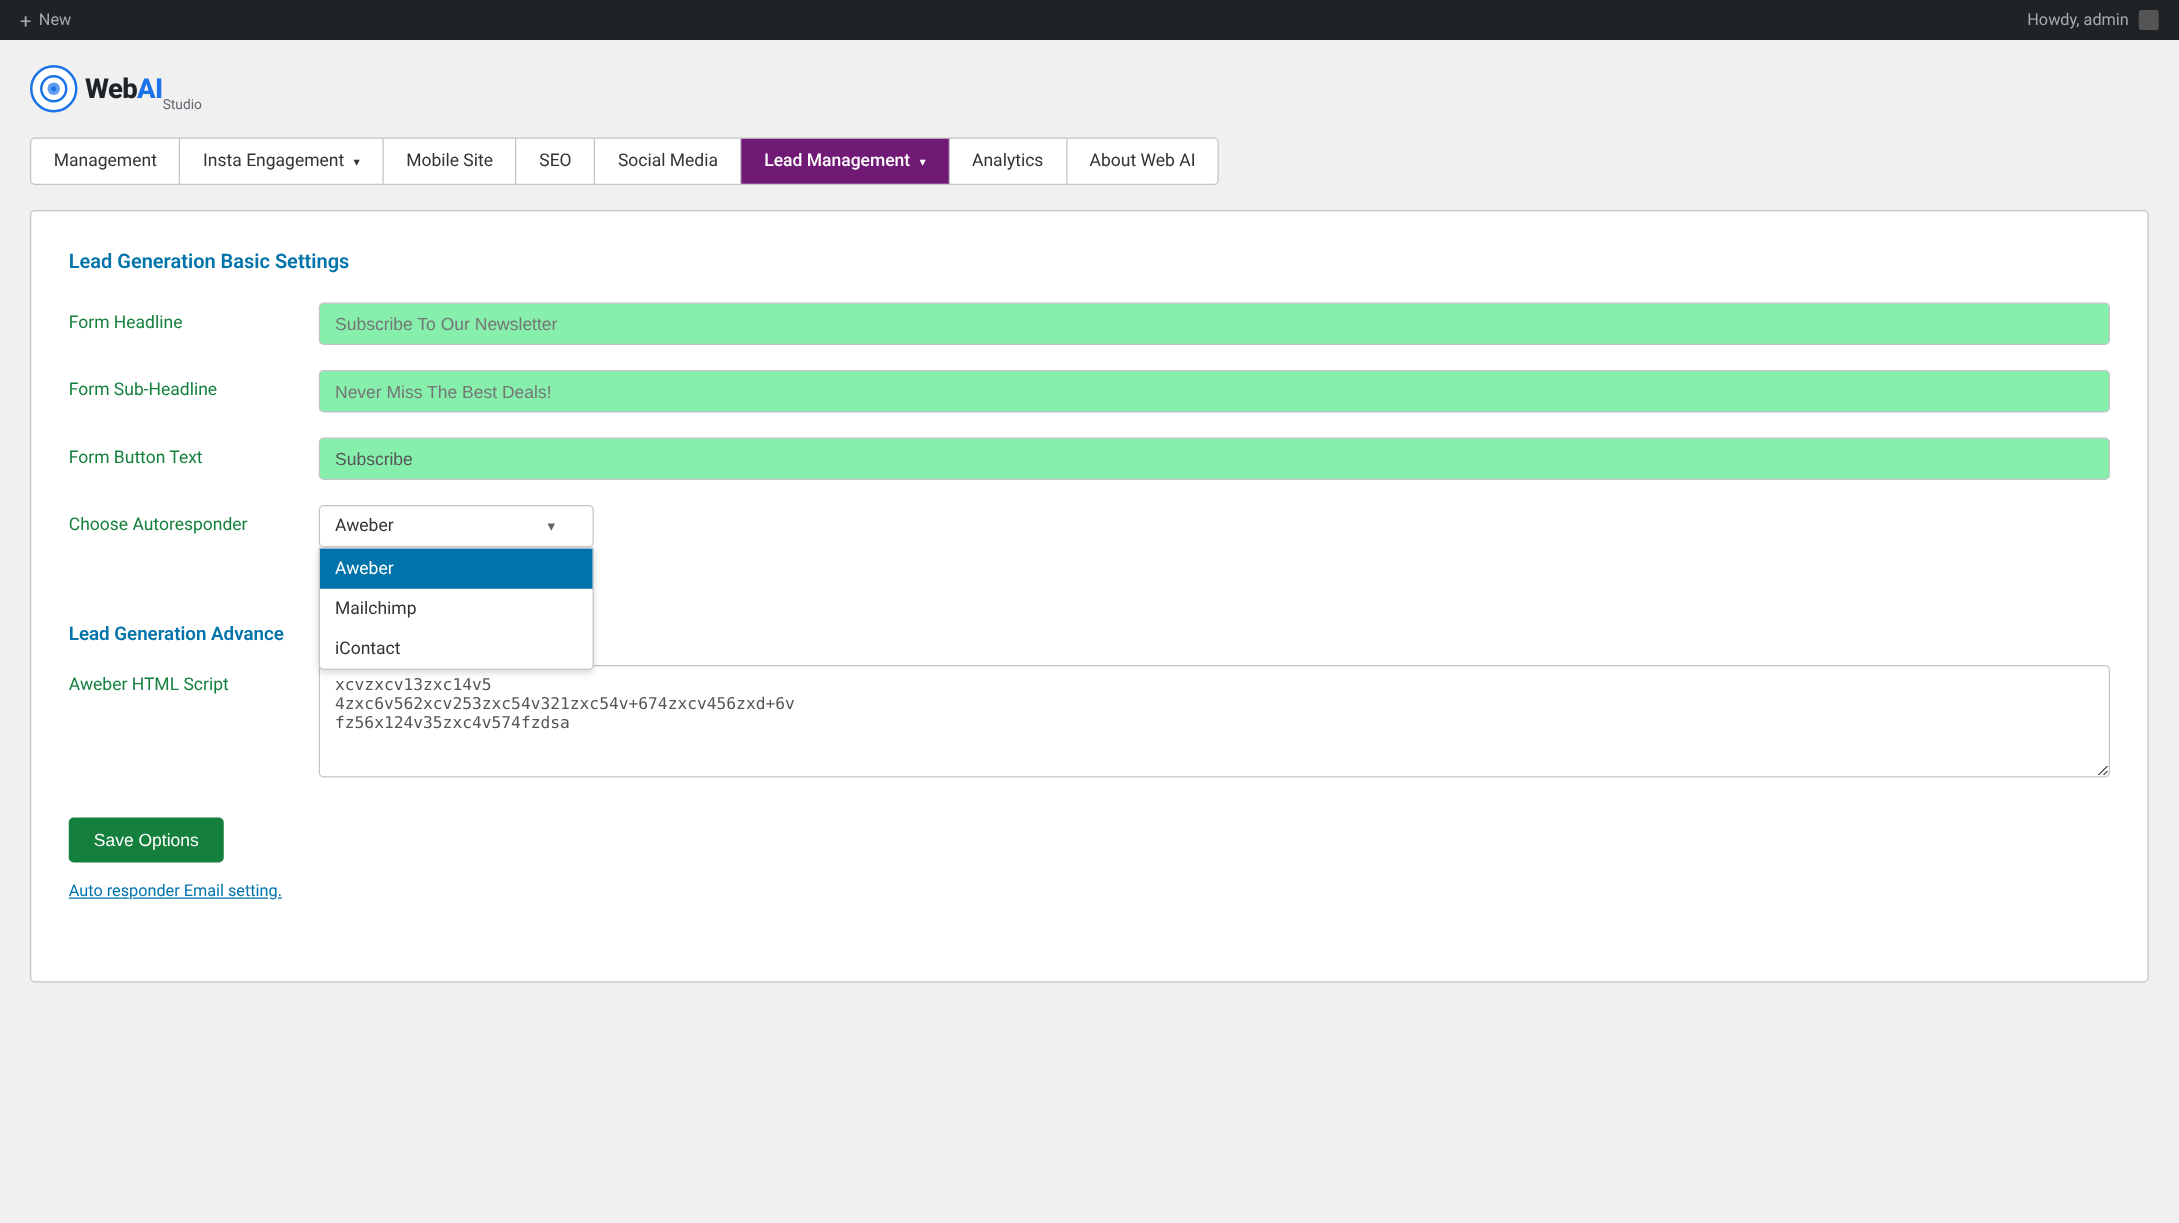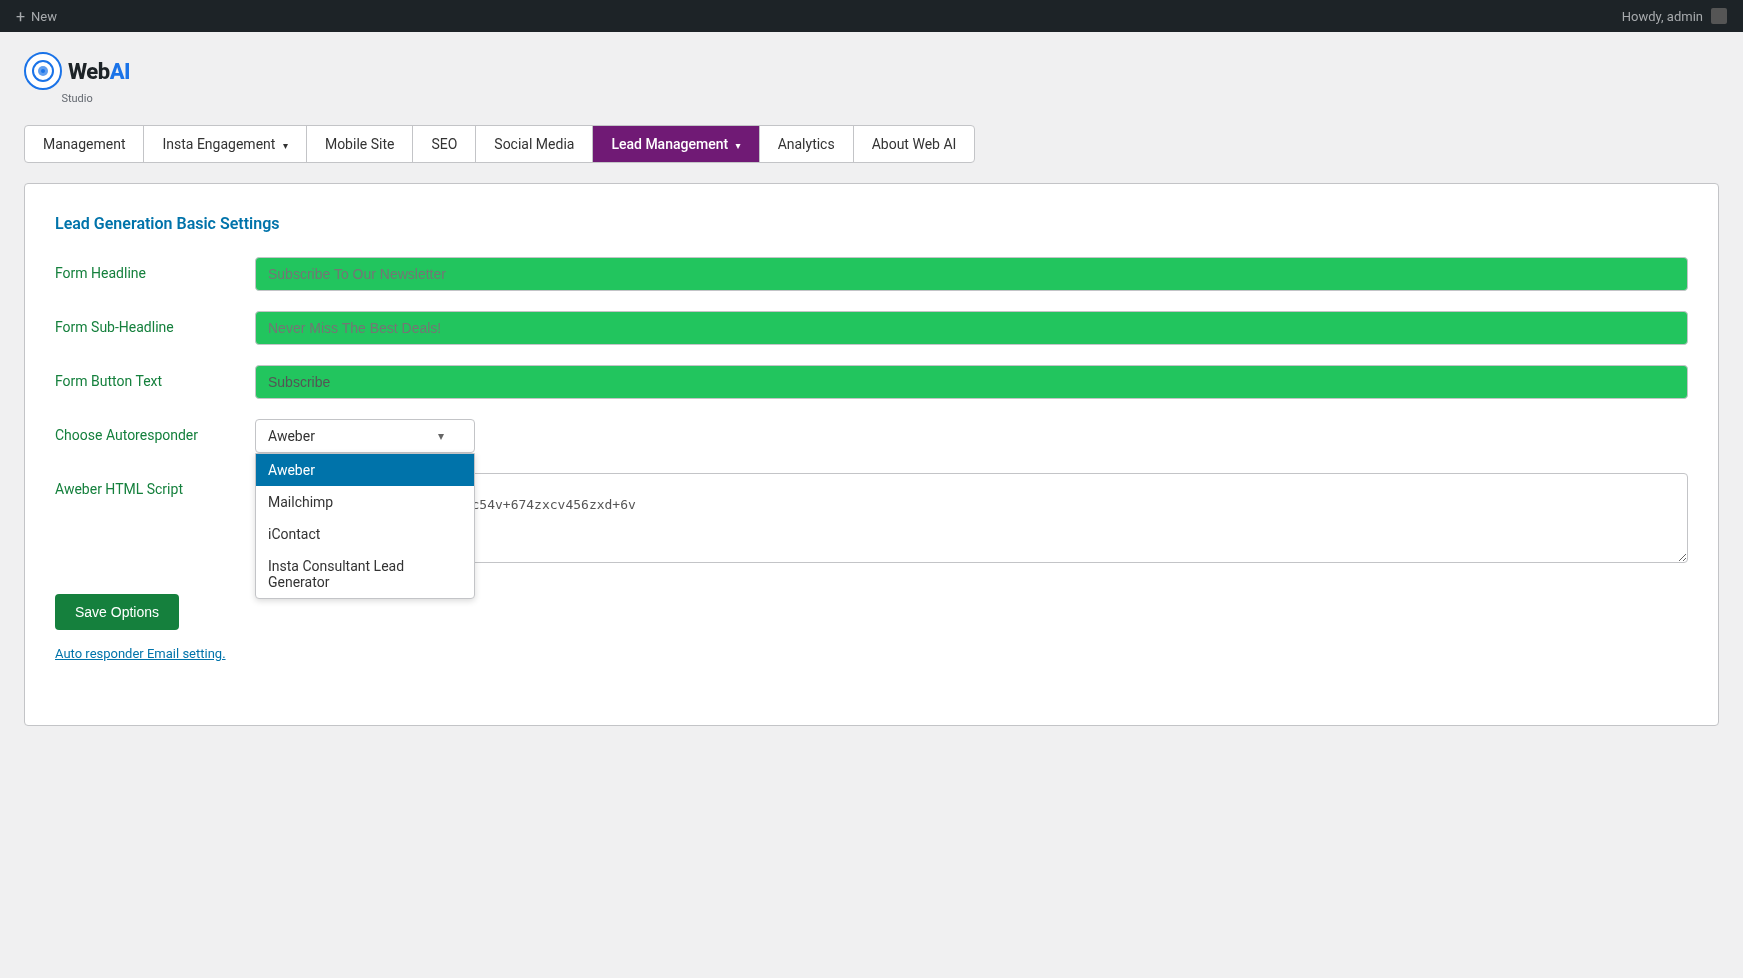--- a/index.html
+++ b/index.html
@@ -100,21 +100,21 @@
       font-weight: 400;
     }
     .form-field { flex: 1; }
     .form-input {
       width: 100%;
       padding: 8px 12px;
       border: 1px solid #c3c4c7;
       border-radius: 4px;
       font-size: 14px;
       color: #555;
-      background: #22c55e;
+      background: #86efac;
       outline: none;
     }
 
     .form-textarea {
       width: 100%;
       padding: 8px 12px;
       border: 1px solid #c3c4c7;
       border-radius: 4px;
       font-size: 13px;
       color: #555;
@@ -186,22 +186,22 @@
       text-decoration: underline;
       font-size: 13px;
       cursor: pointer;
       display: inline-block;
       margin-top: 16px;
     }
 
     
     .webai-logo {
       display: flex;
-      flex-direction: column;
-      align-items: center;
+      flex-direction: row;
+      align-items: flex-end;
     }
     .webai-logo-row {
       display: flex;
       align-items: center;
       gap: 6px;
     }
     .webai-circle {
       width: 38px;
       height: 38px;
       border-radius: 50%;
@@ -320,26 +320,26 @@
       <div class="form-field" style="position: relative; max-width: 220px;">
         <div class="select-display">
           <span>Aweber</span>
           <span class="select-chevron">▾</span>
         </div>
 
         <div class="dropdown-menu">
           <div class="dropdown-item selected">Aweber</div>
           <div class="dropdown-item">Mailchimp</div>
           <div class="dropdown-item">iContact</div>
-          <div class="dropdown-item">Insta Consultant Lead Generator</div>
         </div>
       </div>
     </div>
 
     
+    <h3 class="advance-title" style="margin-top: 60px;">Lead Generation Advance</h3>
 
     
     <div class="form-row">
       <label class="form-label">Aweber HTML Script</label>
       <div class="form-field">
         <textarea class="form-textarea" style="">xcvzxcv13zxc14v5
 4zxc6v562xcv253zxc54v321zxc54v+674zxcv456zxd+6v
 fz56x124v35zxc4v574fzdsa</textarea>
       </div>
     </div>

